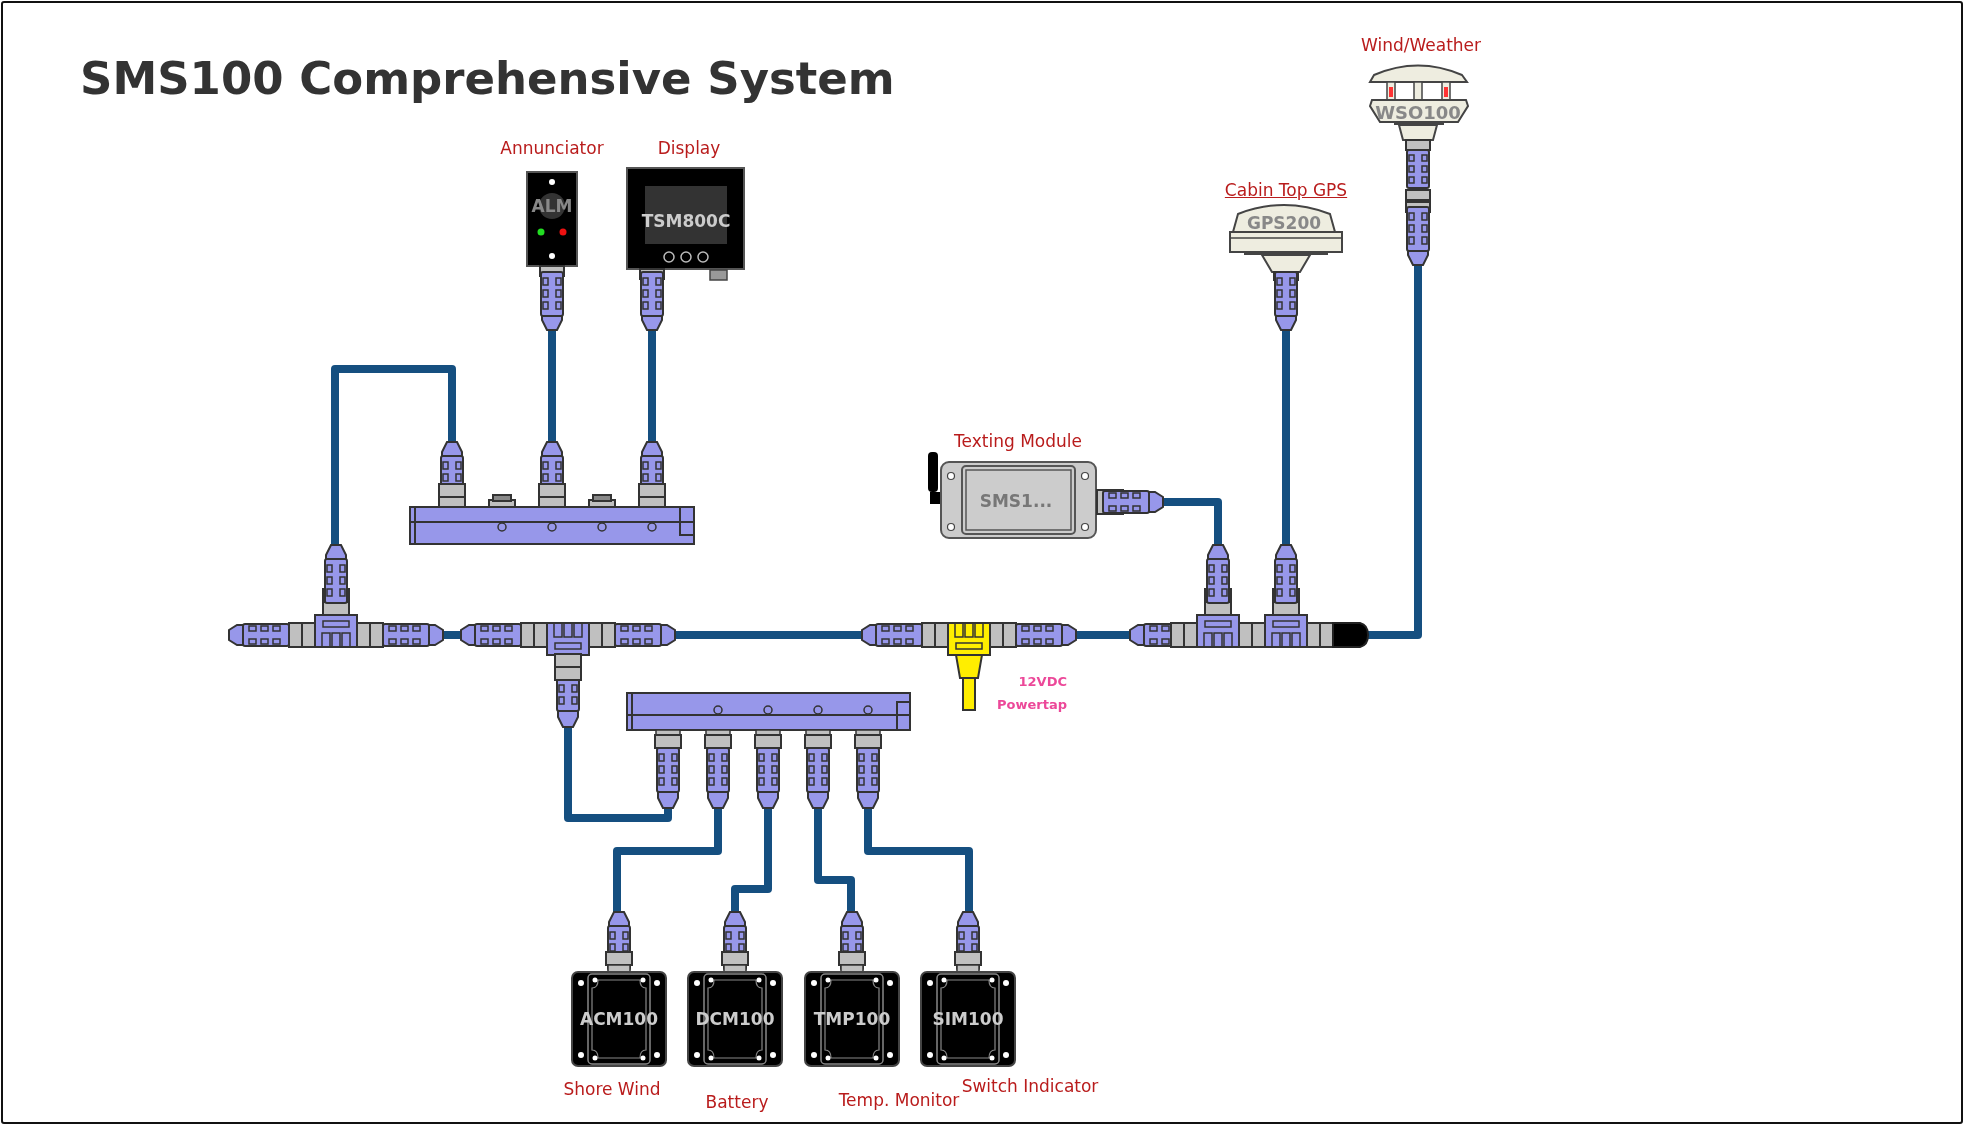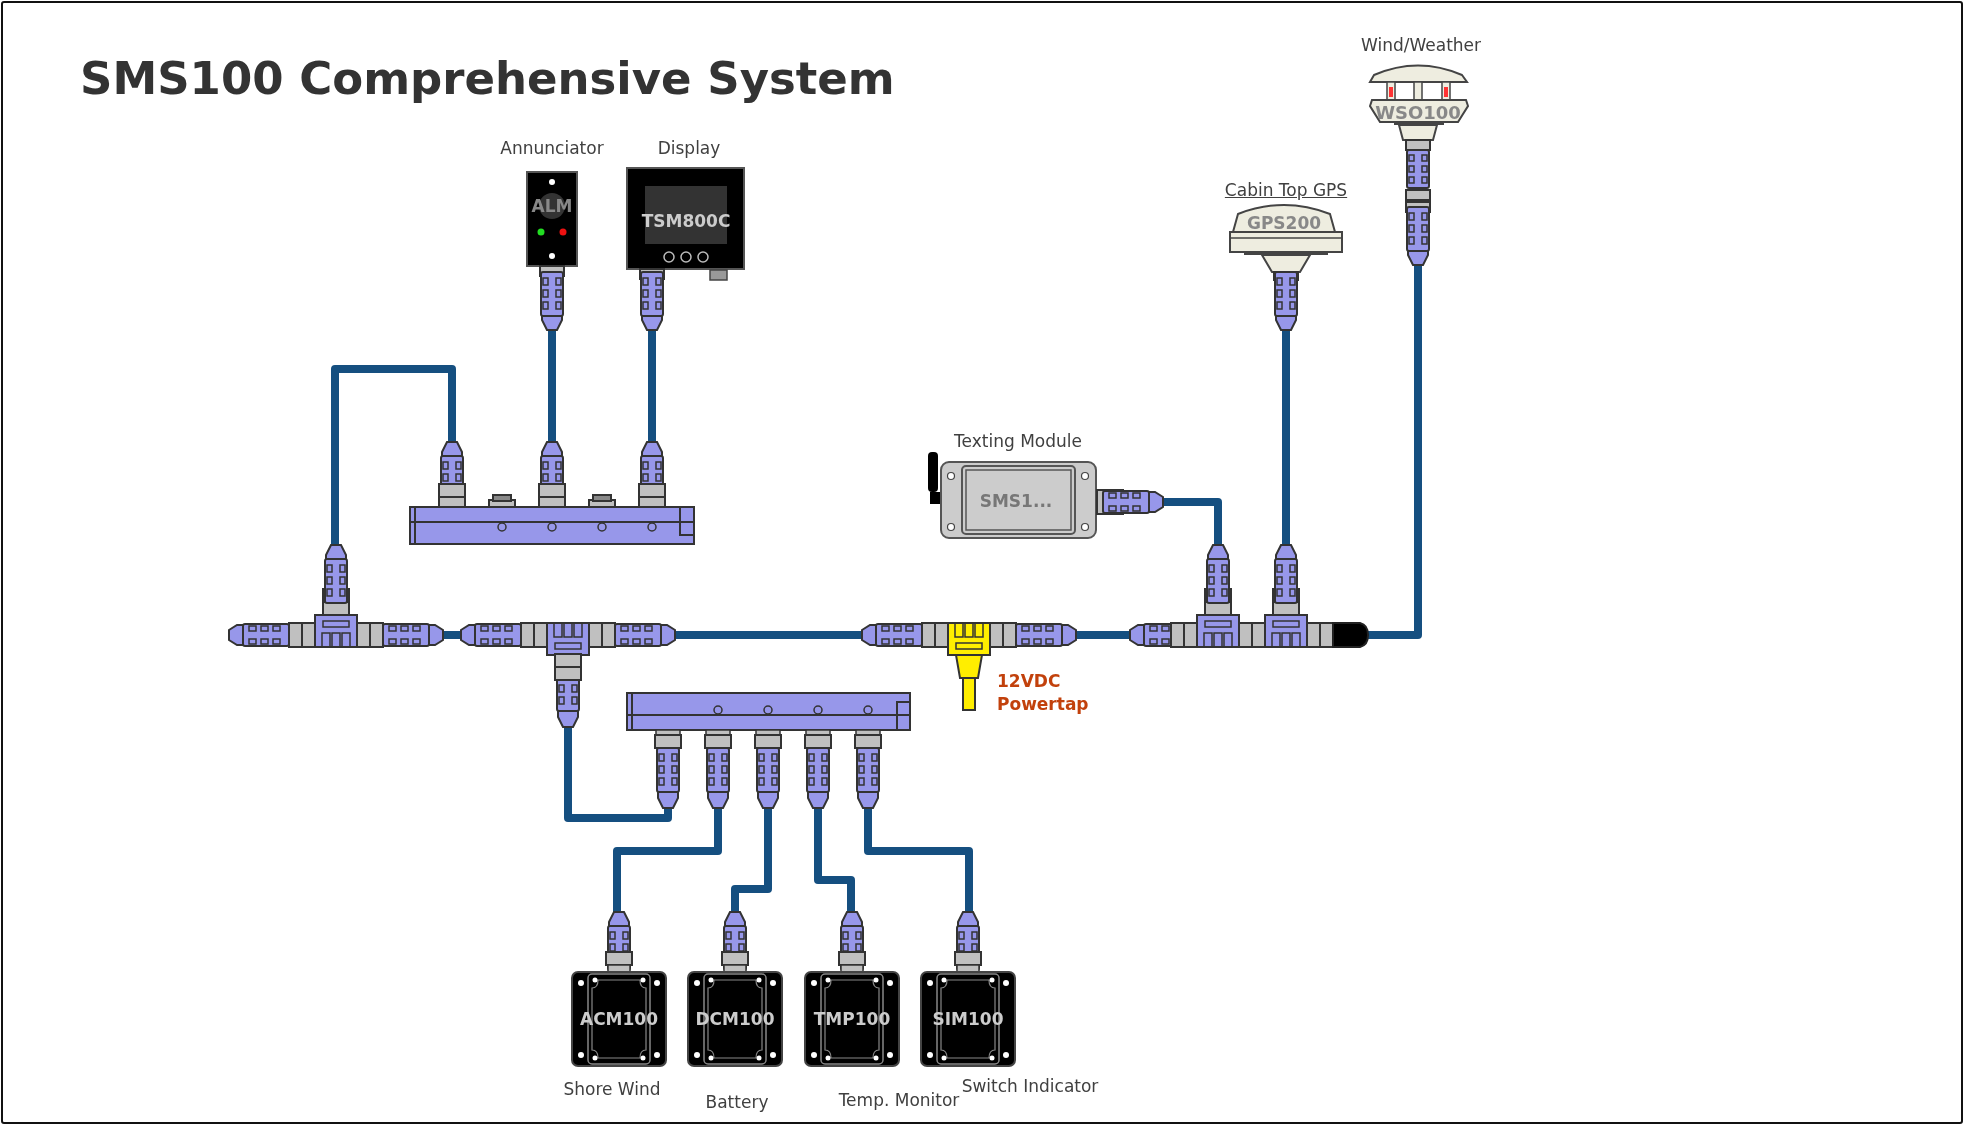--- a/index.html
+++ b/index.html
@@ -1,20 +1,20 @@
 <!DOCTYPE html>
 <html><head>
 <meta charset="utf-8">
 <style>
   html,body{margin:0;padding:0;background:#fff;}
   body{width:1968px;height:1128px;position:relative;overflow:hidden;font-family:"DejaVu Sans",sans-serif;}
   #frame{position:absolute;left:1px;top:1px;width:1962px;height:1123px;border:2px solid #111;box-sizing:border-box;border-radius:3px;}
   #title{position:absolute;left:80px;top:52px;font-family:"DejaVu Sans",sans-serif;font-weight:bold;font-size:45px;color:#333;letter-spacing:0px;white-space:nowrap;}
-  .lbl{position:absolute;font-family:"DejaVu Sans",sans-serif;font-size:17px;color:#404040;white-space:nowrap;transform:translateX(-50%);}
-  .blbl{position:absolute;font-family:"DejaVu Sans",sans-serif;font-size:17px;font-weight:bold;color:#c2410c;line-height:23px;white-space:pre;}
+  .lbl{position:absolute;font-family:"DejaVu Sans",sans-serif;font-size:17px;color:#b91c1c;white-space:nowrap;transform:translateX(-50%);}
+  .blbl{position:absolute;font-family:"DejaVu Sans",sans-serif;font-size:13px;font-weight:bold;color:#ec4899;line-height:23px;white-space:pre;text-align:right;}
   svg{position:absolute;left:0;top:0;}
   .devtext{font-family:"DejaVu Sans",sans-serif;font-weight:bold;}
 </style>
 </head>
 <body>
 
 <div id="frame"></div>
 <div id="title">SMS100 Comprehensive System</div>
 
 <div class="lbl" style="left:552px;top:138px;">Annunciator</div>

